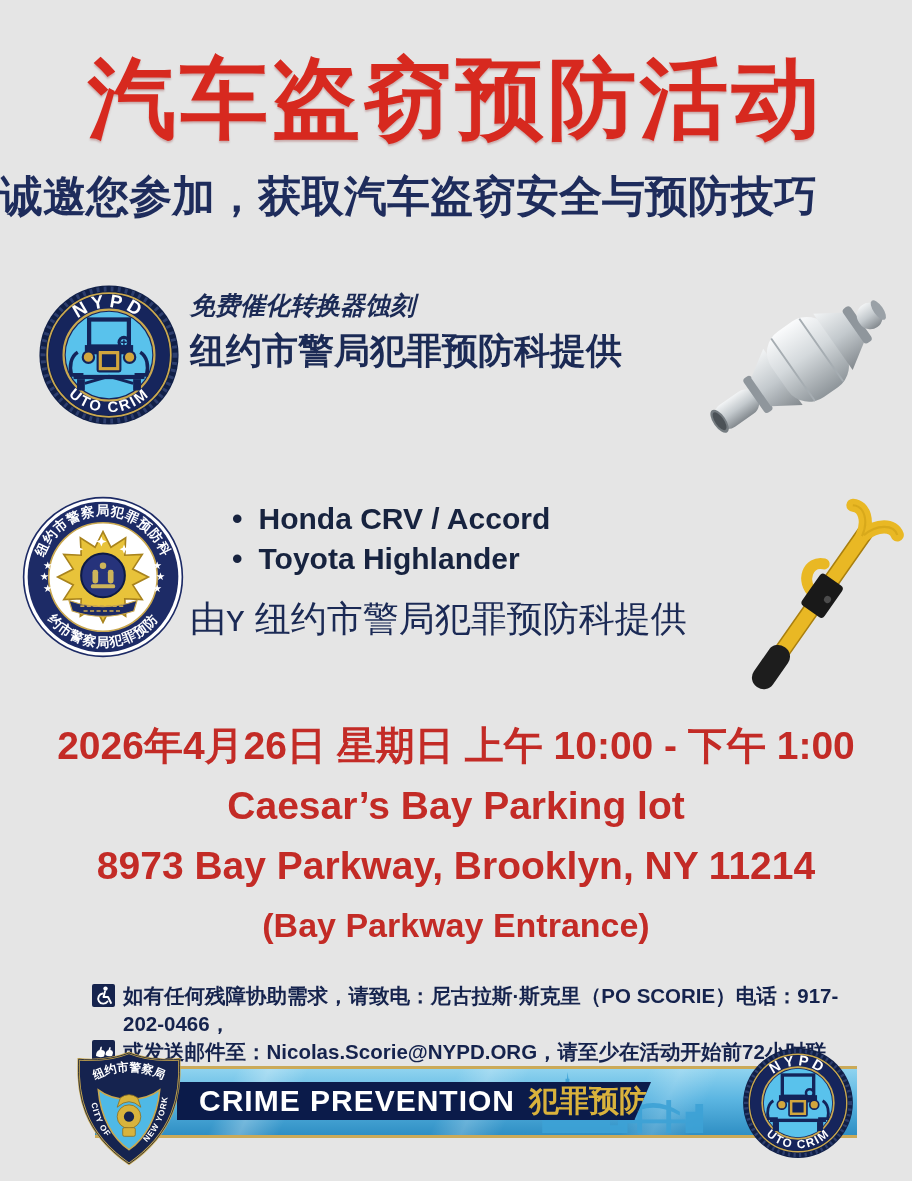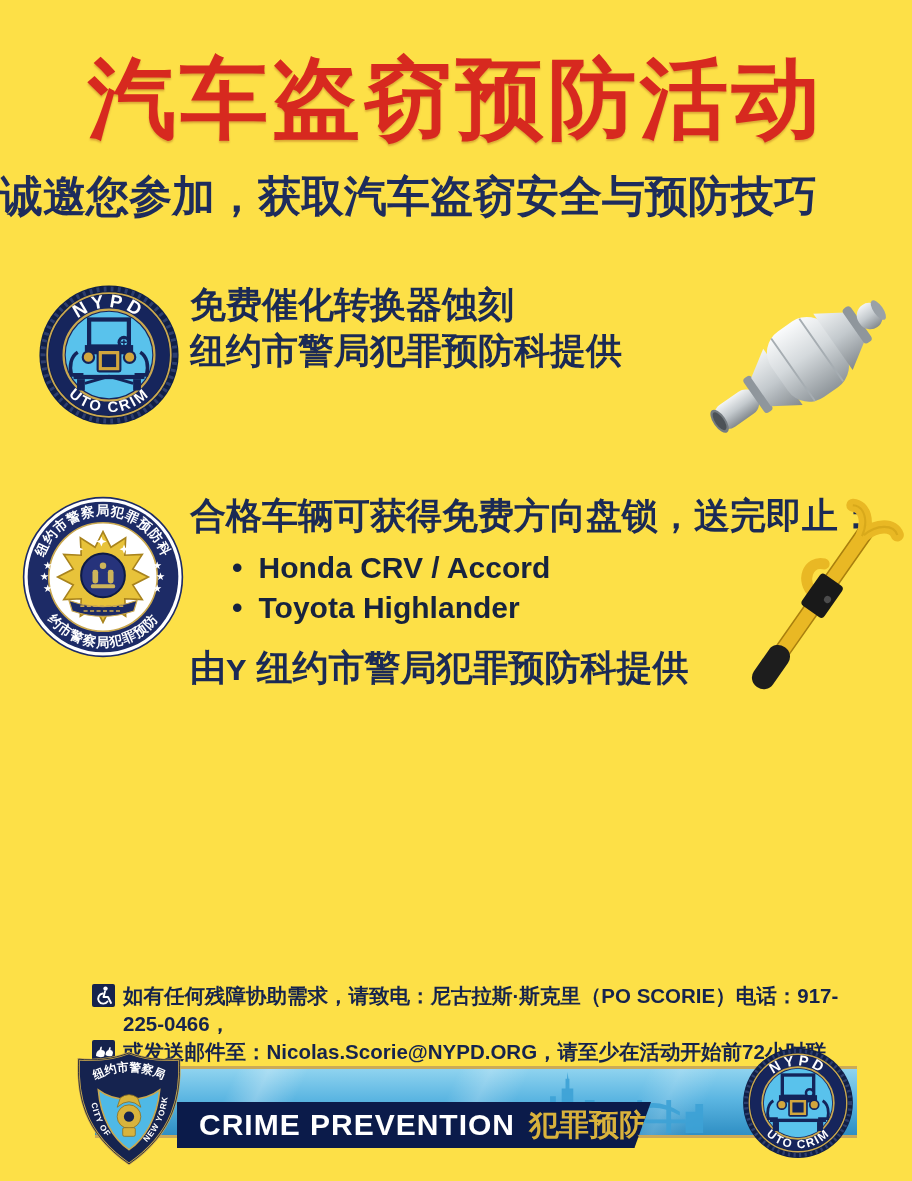--- a/index.html
+++ b/index.html
@@ -1,64 +1,64 @@
 <!DOCTYPE html>
 <html><head>
 <meta charset="utf-8">
 <style>
   * { margin:0; padding:0; box-sizing:border-box; }
   body { width:912px; height:1181px; background:#fff; font-family:"Liberation Sans", sans-serif; overflow:hidden; }
-  .flyer { position:relative; width:912px; height:1181px; background:#fde047; }
+  .flyer { position:relative; width:912px; height:1181px; background:#e5e5e5; }
 
   .title { position:absolute; top:40px; left:0; width:100%; text-align:center;
            font-size:88px; font-weight:900; color:#d7291f; letter-spacing:4px;
            text-shadow:0 2px 2px rgba(120,0,0,.25); }
   .subtitle { position:absolute; top:168px; left:0; width:100%; text-align:left;
               font-size:43px; font-weight:800; color:#1e2c5c; }
 
   .sec1 { position:absolute; top:282px; left:38px; }
   .sec1-badge { position:absolute; top:2px; left:0; width:142px; height:142px; }
   .sec1-text { position:absolute; top:0; left:152px; width:520px; white-space:nowrap; }
-  .sec1-text .l1 { font-size:36px; font-weight:900; color:#1b2a55; line-height:46px; }
+  .sec1-text .l1 { font-size:25px; font-weight:900; color:#1b2a55; line-height:46px;font-style:italic; }
   .sec1-text .l2 { font-size:34px; font-weight:500; color:#27375f; line-height:46px; }
   .sec1-text .l3 { font-size:36px; font-weight:900; color:#1b2a55; line-height:46px; }
   .converter { position:absolute; top:262px; left:688px; width:218px; height:210px; }
 
   .sec2 { position:absolute; top:492px; left:22px; }
   .sec2-badge { position:absolute; top:4px; left:0; width:162px; height:162px; }
   .sec2-text { position:absolute; top:0; left:168px; width:700px; white-space:nowrap; }
   .sec2-text .hdr { font-size:36px; font-weight:900; color:#1b2a55; }
   .sec2-text ul { list-style:none; margin:7px 0 0 42px; }
   .sec2-text li { font-size:30px; font-weight:700; color:#17233f; line-height:40px; }
   .sec2-text li::before { content:"•"; margin-right:16px; font-size:30px; }
-  .sec2-text .prov { margin-top:16px; font-size:36px; font-weight:700; color:#1b2a55; }
+  .sec2-text .prov { margin-top:16px; font-size:36px; font-weight:400; color:#1b2a55; }
   .lock { position:absolute; top:486px; left:732px; width:172px; height:222px; }
 
   .event { position:absolute; top:716px; left:0; width:100%; text-align:center; color:#c32b26; }
   .event .dt   { font-size:39px; font-weight:800; line-height:60px; }
   .event .ven  { font-size:39px; font-weight:800; line-height:60px; }
   .event .addr { font-size:39px; font-weight:800; line-height:60px; }
   .event .ent  { font-size:34px; font-weight:800; line-height:58px; }
 
   .access { position:absolute; top:982px; left:92px; width:760px; color:#15234d; }
   .acc-line { display:flex; align-items:flex-start; font-size:20.5px; font-weight:800; line-height:28px; }
   .acc-icon { width:23px; height:23px; flex:0 0 23px; margin:2px 8px 0 0; }
 
   .banner { position:absolute; top:1066px; left:95px; width:762px; height:72px;
             background:linear-gradient(180deg,#8fd3ef 0%,#5cb6e2 45%,#2f8fc4 100%);
             border-top:3px solid #cbaa58; border-bottom:3px solid #cbaa58; }
   .banner::before { content:""; position:absolute; inset:0;
             background:linear-gradient(115deg, transparent 18%, rgba(255,255,255,.28) 22%, transparent 27%,
                         transparent 46%, rgba(255,255,255,.22) 50%, transparent 55%,
                         transparent 70%, rgba(255,255,255,.18) 74%, transparent 79%); }
   .skyline { position:absolute; right:108px; bottom:2px; width:210px; height:62px; }
-  .ribbon { position:absolute; left:82px; top:13px; width:474px; height:46px; background:#0b1b4a;
+  .ribbon { position:absolute; left:82px; top:13px; width:474px; height:38px; background:#0b1b4a;
             clip-path:polygon(0 0, 100% 0, 96.5% 100%, 0 100%);
             display:flex; align-items:center; padding-left:22px; white-space:nowrap;
-            box-shadow:0 2px 4px rgba(0,20,60,.4);margin-top:20px; }
+            box-shadow:0 2px 4px rgba(0,20,60,.4); }
   .ribbon .en { color:#ffffff; font-size:30px; font-weight:900; letter-spacing:1px; }
   .ribbon .zh { color:#d9b23c; font-size:30px; font-weight:900; margin-left:14px; }
   .patch { position:absolute; left:-25px; top:-20px; width:118px; height:118px; }
   .rbadge { position:absolute; left:647px; top:-22px; width:112px; height:112px; }
 </style>
 </head>
 <body>
 
 <div class="flyer">
 
@@ -168,21 +168,20 @@
       <g fill="#ffffff" font-size="13">
         <text x="26" y="90">★</text>
           <text x="22" y="104">★</text>
           <text x="26" y="118">★</text>
         <text x="161" y="90">★</text>
           <text x="165" y="104">★</text>
           <text x="161" y="118">★</text>
       </g>
     </svg>
     <div class="sec2-text">
-      <div class="hdr">合格车辆可获得免费方向盘锁，送完即止：</div>
       <ul>
         <li>Honda CRV / Accord</li>
         <li>Toyota Highlander</li>
       </ul>
       <div class="prov">由ʏ 纽约市警局犯罪预防科提供</div>
     </div>
   </div>
 
   <svg class="lock" viewBox="0 0 170 220">
     <g transform="rotate(35 85 112)">
@@ -190,30 +189,36 @@
       <path d="M85,36 C82,20 70,10 60,16" stroke="#e9b824" stroke-width="13" fill="none" stroke-linecap="round"></path>
       <path d="M86,34 C90,18 104,8 113,15" stroke="#e9b824" stroke-width="13" fill="none" stroke-linecap="round"></path>
       <path d="M85,36 C82,20 70,10 60,16 M86,34 C90,18 104,8 113,15" stroke="#c79a12" stroke-width="2" fill="none" opacity=".5"></path>
       <path d="M79,110 C60,108 55,86 70,80" stroke="#e9b824" stroke-width="11" fill="none" stroke-linecap="round"></path>
       <rect x="73" y="88" width="27" height="38" rx="4" fill="#191919"></rect>
       <circle cx="93" cy="107" r="3.5" fill="#4c4c4c"></circle>
       <rect x="74" y="170" width="23" height="48" rx="11" fill="#1d1d1d"></rect>
     </g>
   </svg>
 
+  <div class="event">
+    <div class="dt">2026年4月26日 星期日 上午 10:00 - 下午 1:00</div>
+    <div class="ven">Caesar’s Bay Parking lot</div>
+    <div class="addr">8973 Bay Parkway, Brooklyn, NY 11214</div>
+    <div class="ent">(Bay Parkway Entrance)</div>
+  </div>
 
   <div class="access">
     <div class="acc-line">
       <svg class="acc-icon" viewBox="0 0 23 23">
         <rect x="0" y="0" width="23" height="23" rx="2" fill="#15234d"></rect>
         <circle cx="13.5" cy="4.6" r="2.2" fill="#fff"></circle>
         <path d="M13,7.5 L11.5,13 L16,13 L19,19" stroke="#fff" stroke-width="1.9" fill="none" stroke-linecap="round" stroke-linejoin="round"></path>
         <path d="M10.8,9.5 A5.1,5.1 0 1 0 15.5,17.5" stroke="#fff" stroke-width="1.9" fill="none" stroke-linecap="round"></path>
       </svg>
-      <span>如有任何残障协助需求，请致电：尼古拉斯·斯克里（PO SCORIE）电话：917-225-0466，</span>
+      <span>如有任何残障协助需求，请致电：尼古拉斯·斯克里（PO SCORIE）电话：917-202-0466，</span>
     </div>
     <div class="acc-line">
       <svg class="acc-icon" viewBox="0 0 23 23">
         <rect x="0" y="0" width="23" height="23" rx="2" fill="#15234d"></rect>
         <path d="M4,16 q0,-5 3.5,-6 l1,-3 q0.8,-1 1.4,0 l-0.4,3 q3.5,0.2 3.5,3 l-1,3.5 q-4,1.5 -8,-0.5 Z" fill="#fff"></path>
         <path d="M13.5,15 q0,-4 3,-5 l0.8,-2.5 q0.8,-1 1.4,0 l-0.3,2.6 q2.6,0.3 2.6,2.6 l-0.8,3 q-3.4,1.3 -6.7,-0.7 Z" fill="#fff"></path>
       </svg>
       <span>或发送邮件至：Nicolas.Scorie@NYPD.ORG，请至少在活动开始前72小时联系。</span>
     </div>
   </div>

